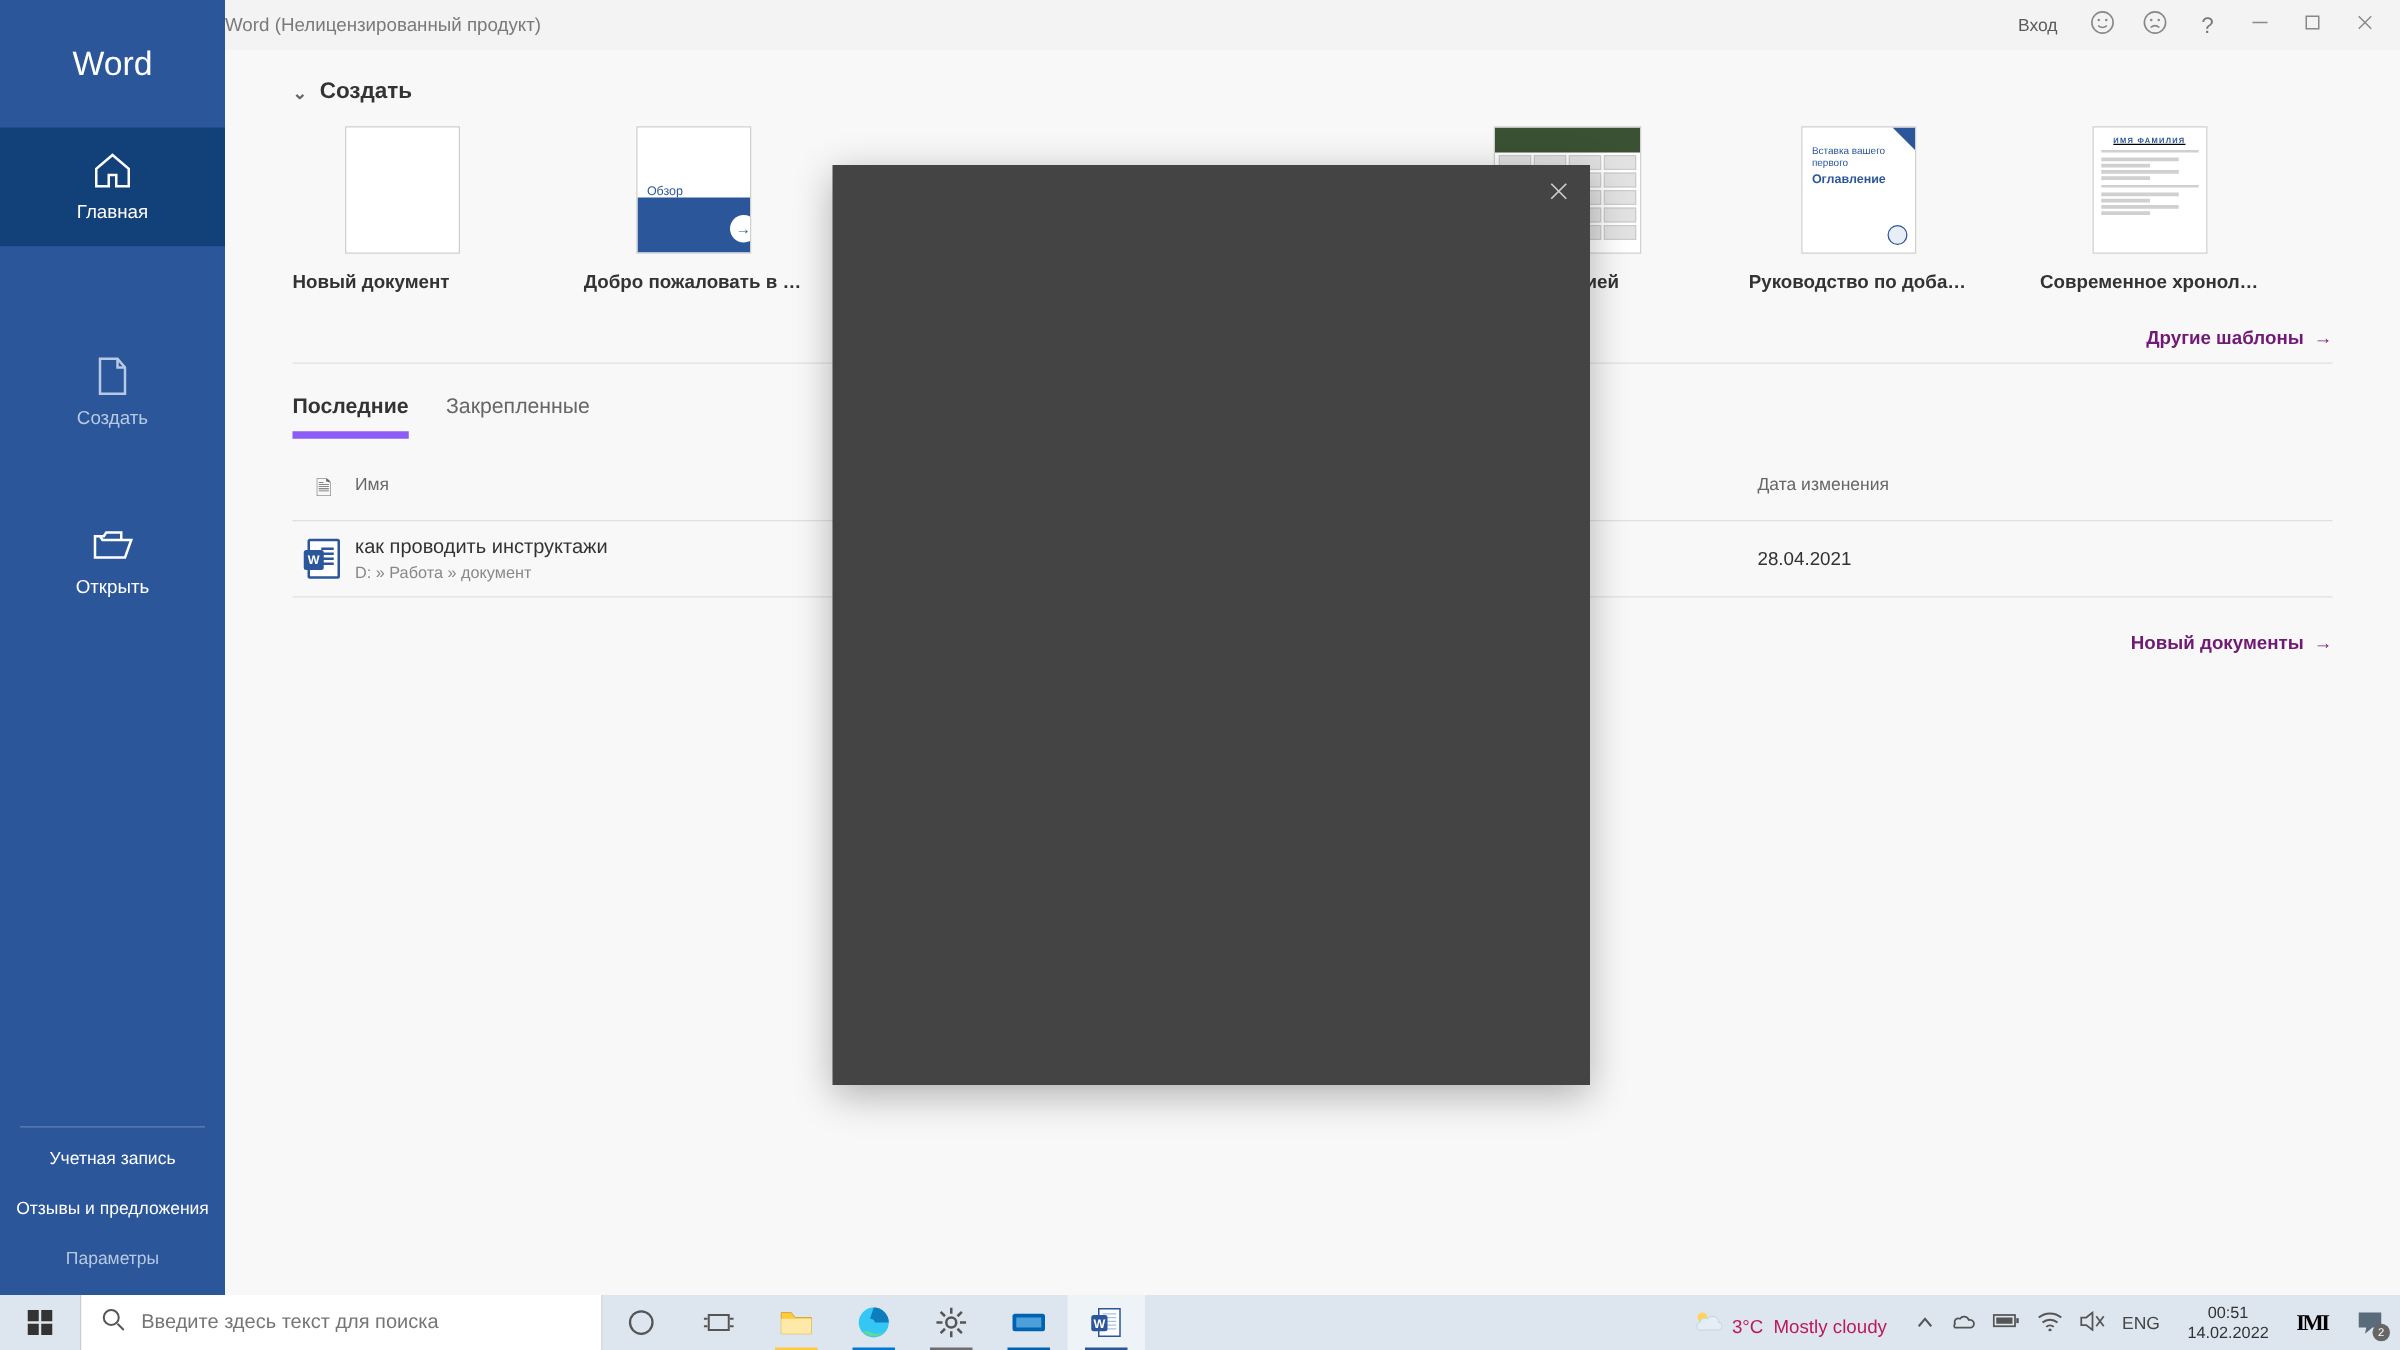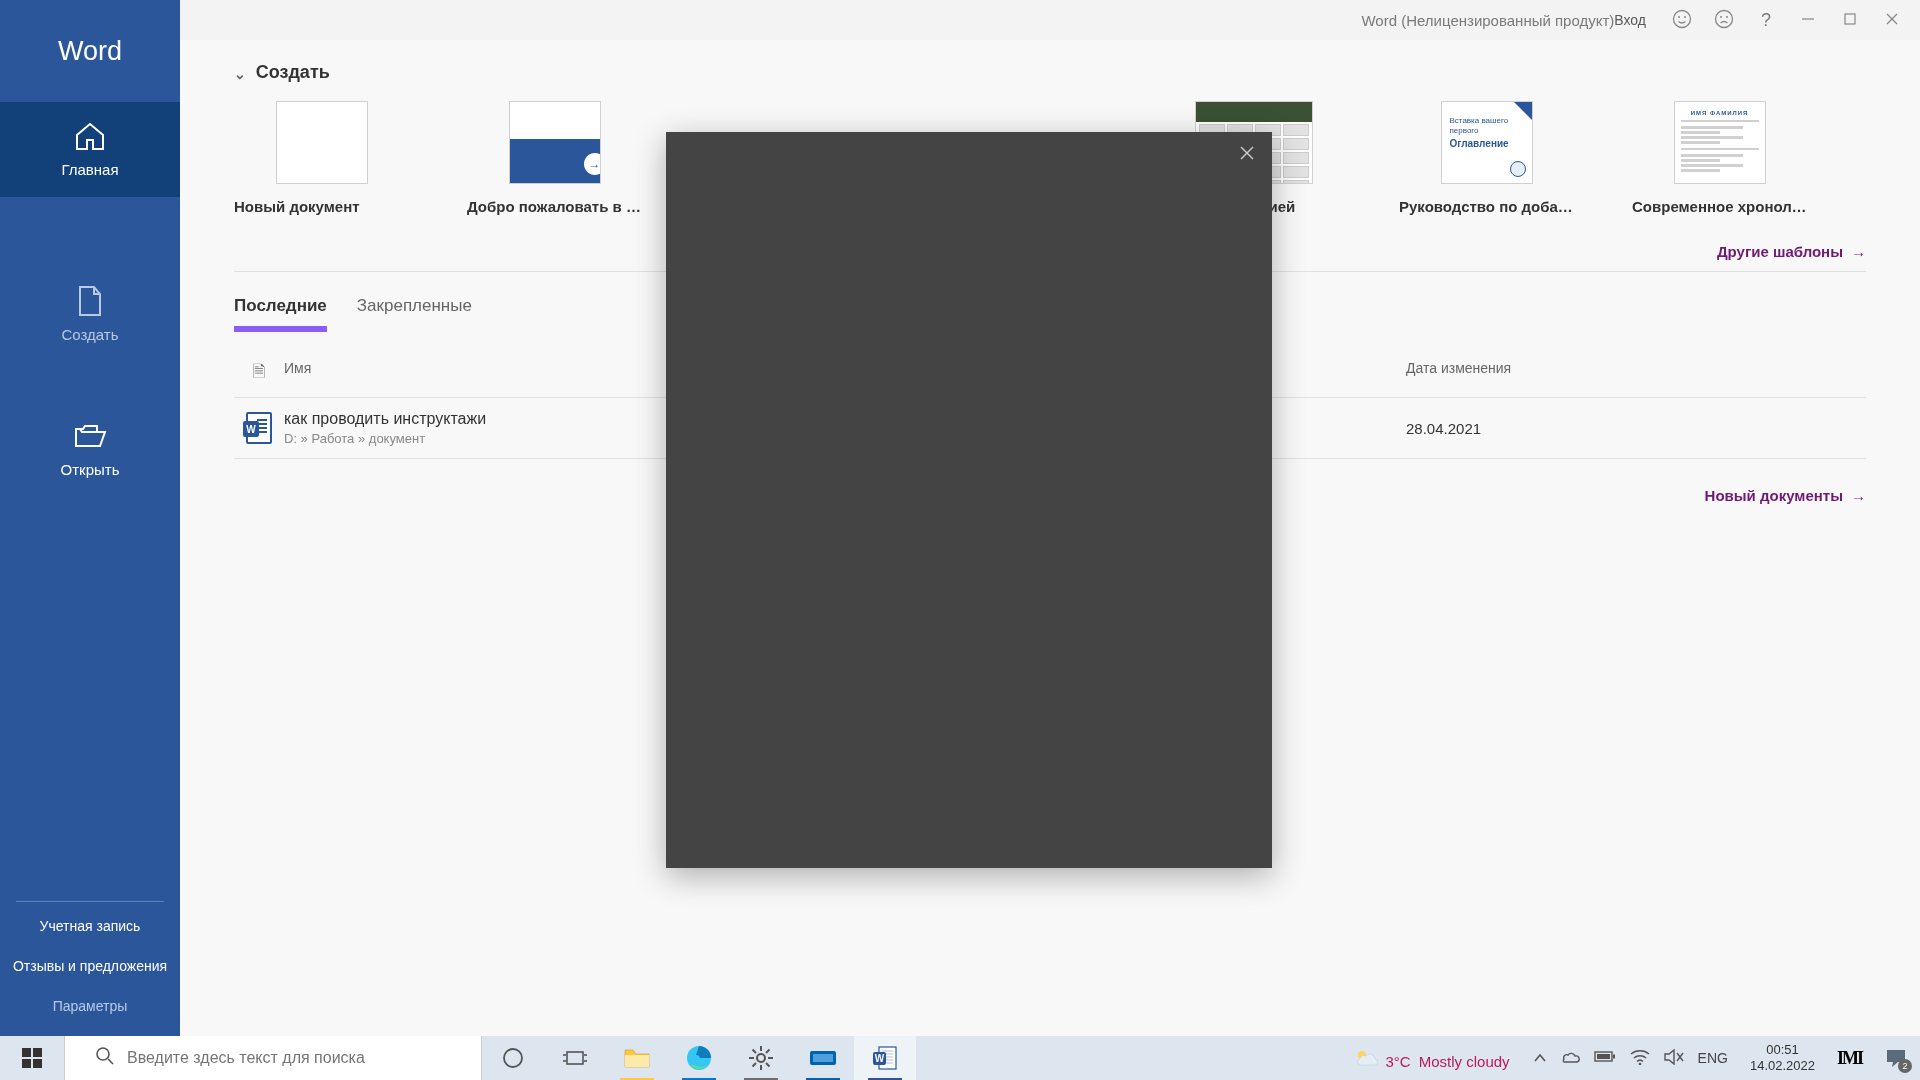--- a/index.html
+++ b/index.html
@@ -1,20 +1,20 @@
 <!DOCTYPE html>
 <html><head>
 <meta charset="utf-8">
 <style>
 * { margin:0; padding:0; box-sizing:border-box; font-family:"Segoe UI",Arial,sans-serif; }
 body { width:1920px; height:1080px; overflow:hidden; background:#f3f3f3; position:relative; }
 
 
 .titlebar { position:absolute; top:0; left:180px; right:0; height:40px; display:flex; align-items:center; }
-.titlebar .title { flex:1; text-align:right; color:#7a7a7a; font-size:15px; }
+.titlebar .title { flex:1; text-align:left; color:#7a7a7a; font-size:15px; }
 .titlebar .ctl { display:flex; align-items:center; gap:18px; padding-right:16px; color:#7a7a7a; }
 .titlebar .ctl .wc { width:24px; text-align:center; font-size:15px; }
 .titlebar .signin { font-size:14px; color:#5a5a5a; margin-right:6px; }
 
 
 .sidebar { position:absolute; left:0; top:0; width:180px; height:1036px; background:#2b579a; color:#fff; display:flex; flex-direction:column; }
 .brand { height:102px; display:flex; align-items:center; justify-content:center; font-size:27px; font-weight:400; }
 .navitem { display:flex; flex-direction:column; align-items:center; justify-content:center; height:95px; gap:10px; font-size:15px; cursor:pointer; }
 .navitem.active { background:#124078; }
 .navitem .ic { width:34px; height:30px; display:flex; align-items:center; justify-content:center; }
@@ -26,21 +26,21 @@
 
 
 .content { position:absolute; left:180px; top:40px; width:1740px; height:996px; background:#f8f8f8; padding:22px 54px 0; overflow:hidden; }
 .greeting { font-size:32px; font-weight:600; color:#333; margin-bottom:22px; }
 .section-head { display:flex; align-items:center; gap:10px; color:#333; font-size:18px; font-weight:600; margin-bottom:18px; cursor:pointer; }
 .chev { font-size:14px; color:#666; transform:translateY(1px); }
 
 
 .templates { display:flex; gap:58px; }
 .tpl { width:175px; display:flex; flex-direction:column; align-items:center; gap:14px; cursor:pointer; }
-.thumb { width:92px; height:83px; background:#fff; border:1px solid #d0d0d0; position:relative; overflow:hidden; }
+.thumb { width:92px; height:102px; background:#fff; border:1px solid #d0d0d0; position:relative; overflow:hidden;text-decoration:underline; }
 .tpl .lbl { font-size:15px; font-weight:600; color:#333; text-align:left; white-space:nowrap; overflow:hidden; text-overflow:ellipsis; width:100%; }
 
 .thumb.welcome .bar { position:absolute; bottom:0; left:0; right:0; height:44px; background:#2b579a; }
 .thumb.welcome .txt { position:absolute; top:46px; left:8px; font-size:10px; color:#2b579a; }
 .thumb.welcome .circ { position:absolute; bottom:8px; right:-6px; width:22px; height:22px; border-radius:50%; background:#fff; display:flex; align-items:center; justify-content:center; color:#2b579a; font-size:12px; }
 
 .thumb.photogrid { width:118px; }
 .thumb.photogrid .hdr { height:20px; background:#3a5134; }
 .thumb.photogrid .grid { position:absolute; top:22px; left:3px; right:3px; bottom:3px; display:grid; grid-template-columns:repeat(4,1fr); grid-auto-rows:12px; gap:2px; }
 .thumb.photogrid .grid div { background:#e2e2e2; border:1px solid #ccc; }
@@ -84,21 +84,21 @@
 .docicon .lns { position:absolute; right:3px; top:5px; width:10px; }
 .docicon .lns div { height:1.5px; background:#2b579a; margin-bottom:2.5px; }
 
 
 .modal { position:absolute; left:666px; top:132px; width:606px; height:736px; background:#444444; box-shadow:0 8px 30px rgba(0,0,0,0.3); }
 .modal .close { position:absolute; top:10px; right:14px; color:#d0d0d0; font-size:16px; cursor:pointer; width:22px; height:22px; display:flex; align-items:center; justify-content:center; }
 
 
 .taskbar { position:absolute; left:0; bottom:0; width:1920px; height:44px; background:#dde6ee; display:flex; align-items:center; }
 .start { width:64px; height:44px; display:flex; align-items:center; justify-content:center; cursor:pointer; }
-.search { width:418px; height:44px; background:#fff; display:flex; align-items:center; padding:0 30px; gap:12px; border-left:1px solid #ccc; border-right:1px solid #ccc; }
+.search { width:418px; height:44px; background:#fff; display:flex; align-items:center; padding:0 16px; gap:12px; border-left:1px solid #ccc; border-right:1px solid #ccc; }
 .search input { border:none; outline:none; flex:1; font-size:16px; color:#555; background:transparent; }
 .tbicon { width:62px; height:44px; display:flex; align-items:center; justify-content:center; cursor:pointer; position:relative; }
 .tbicon.uline::after { content:""; position:absolute; bottom:0; left:14px; right:14px; height:2.5px; }
 .tbicon.ul-exp::after { background:#ffc83d; }
 .tbicon.ul-edge::after { background:#0078d4; }
 .tbicon.ul-set::after { background:#6e6e6e; }
 .tbicon.ul-vk::after { background:#0063b1; }
 .tbicon.ul-word::after { background:#2b579a; }
 .tbicon.active { background:rgba(255,255,255,0.5); }
 .traygap { flex:1; }

